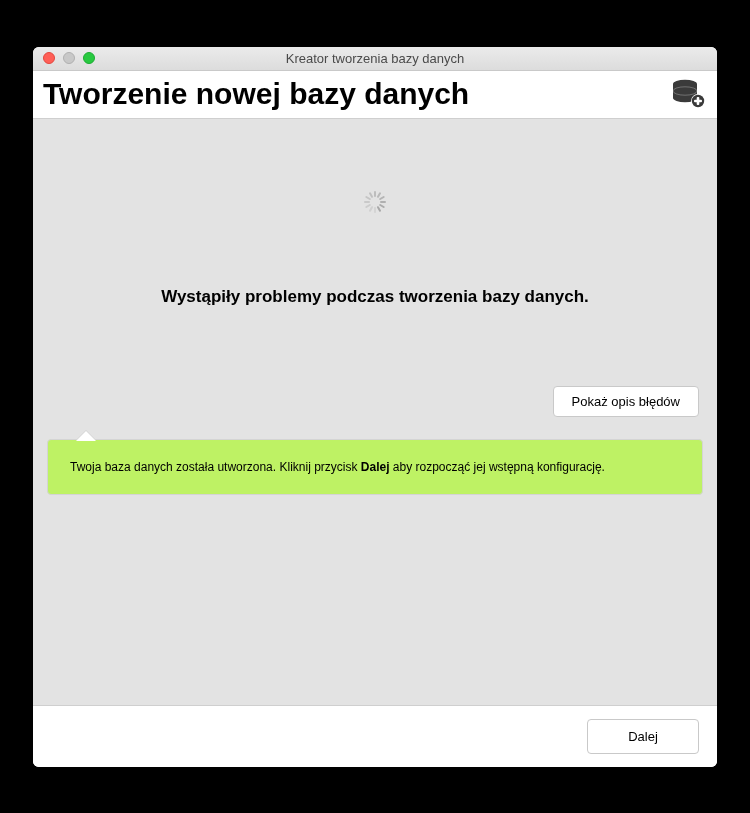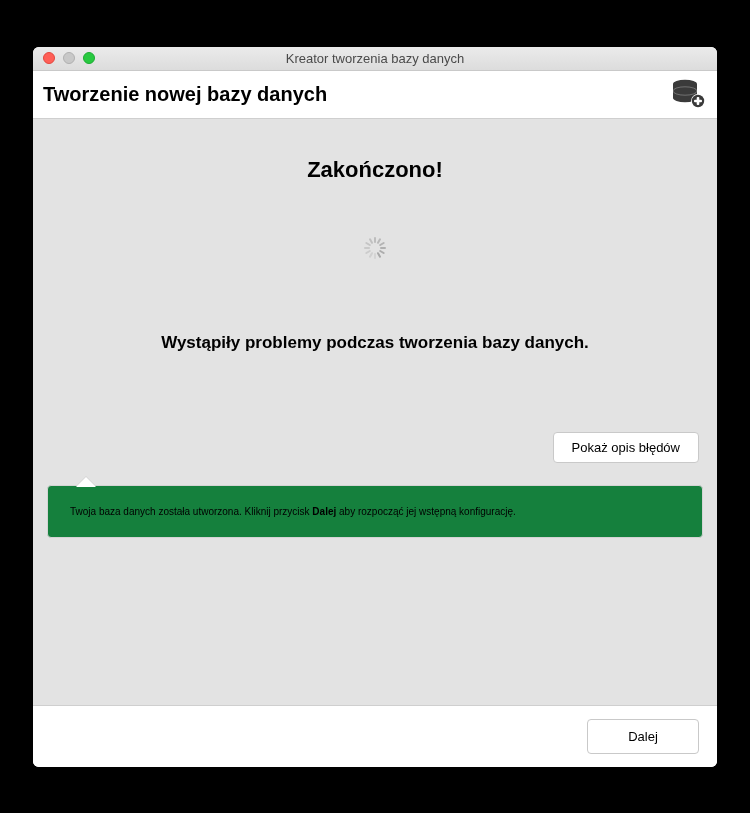--- a/index.html
+++ b/index.html
@@ -55,21 +55,21 @@
     .header {
       height: 48px;
       background: #fff;
       border-bottom: 1px solid #cfcfcf;
       display: flex;
       align-items: center;
       padding: 0 12px 0 10px;
       flex: none;
     }
     .header-title {
-      font-size: 20px;
+      font-size: 30px;
       font-weight: 700;
       color: #000;
       flex: 1;
     }
     .header-icon svg { display: block; }
     .content {
       flex: 1;
       background: #e3e3e3;
       padding: 18px 14px 14px 14px;
       display: flex;
@@ -123,25 +123,25 @@
       background: #fff;
       border: 1px solid #c9c9c9;
       border-radius: 4px;
       font-size: 13px;
       padding: 7px 18px;
       cursor: pointer;
       color: #000;
       font-family: inherit;
     }
     .callout {
-      background: #15803d;
+      background: #bef264;
       border: 1px solid #d4d4d4;
       border-radius: 4px;
       padding: 18px 22px;
-      font-size: 10px;
+      font-size: 12px;
       line-height: 1.55;
       color: #000;
       position: relative;
       margin-top: 22px;
     }
     .callout::before,
     .callout::after {
       content: '';
       position: absolute;
       top: -10px;
@@ -193,21 +193,20 @@
         <ellipse cx="14" cy="12" rx="12" ry="4.2" fill="none" stroke="#fff" stroke-width="0.8" opacity="0.35"></ellipse>
         <circle cx="27" cy="22" r="7" fill="#fff"></circle>
         <circle cx="27" cy="22" r="6.2" fill="#3a3a3a"></circle>
         <rect x="25.7" y="18" width="2.6" height="8" fill="#fff" rx="1"></rect>
         <rect x="23" y="20.7" width="8" height="2.6" fill="#fff" rx="1"></rect>
       </svg>
     </div>
   </div>
 
   <div class="content">
-    <div class="completed">Zakończono!</div>
 
     <div class="spinner-wrap">
       <div class="spinner">
           <span style="transform: rotate(0deg); opacity: 0.25;"></span>
           <span style="transform: rotate(30deg); opacity: 0.32;"></span>
           <span style="transform: rotate(60deg); opacity: 0.39;"></span>
           <span style="transform: rotate(90deg); opacity: 0.45;"></span>
           <span style="transform: rotate(120deg); opacity: 0.52;"></span>
           <span style="transform: rotate(150deg); opacity: 0.59;"></span>
           <span style="transform: rotate(180deg); opacity: 0.66;"></span>

